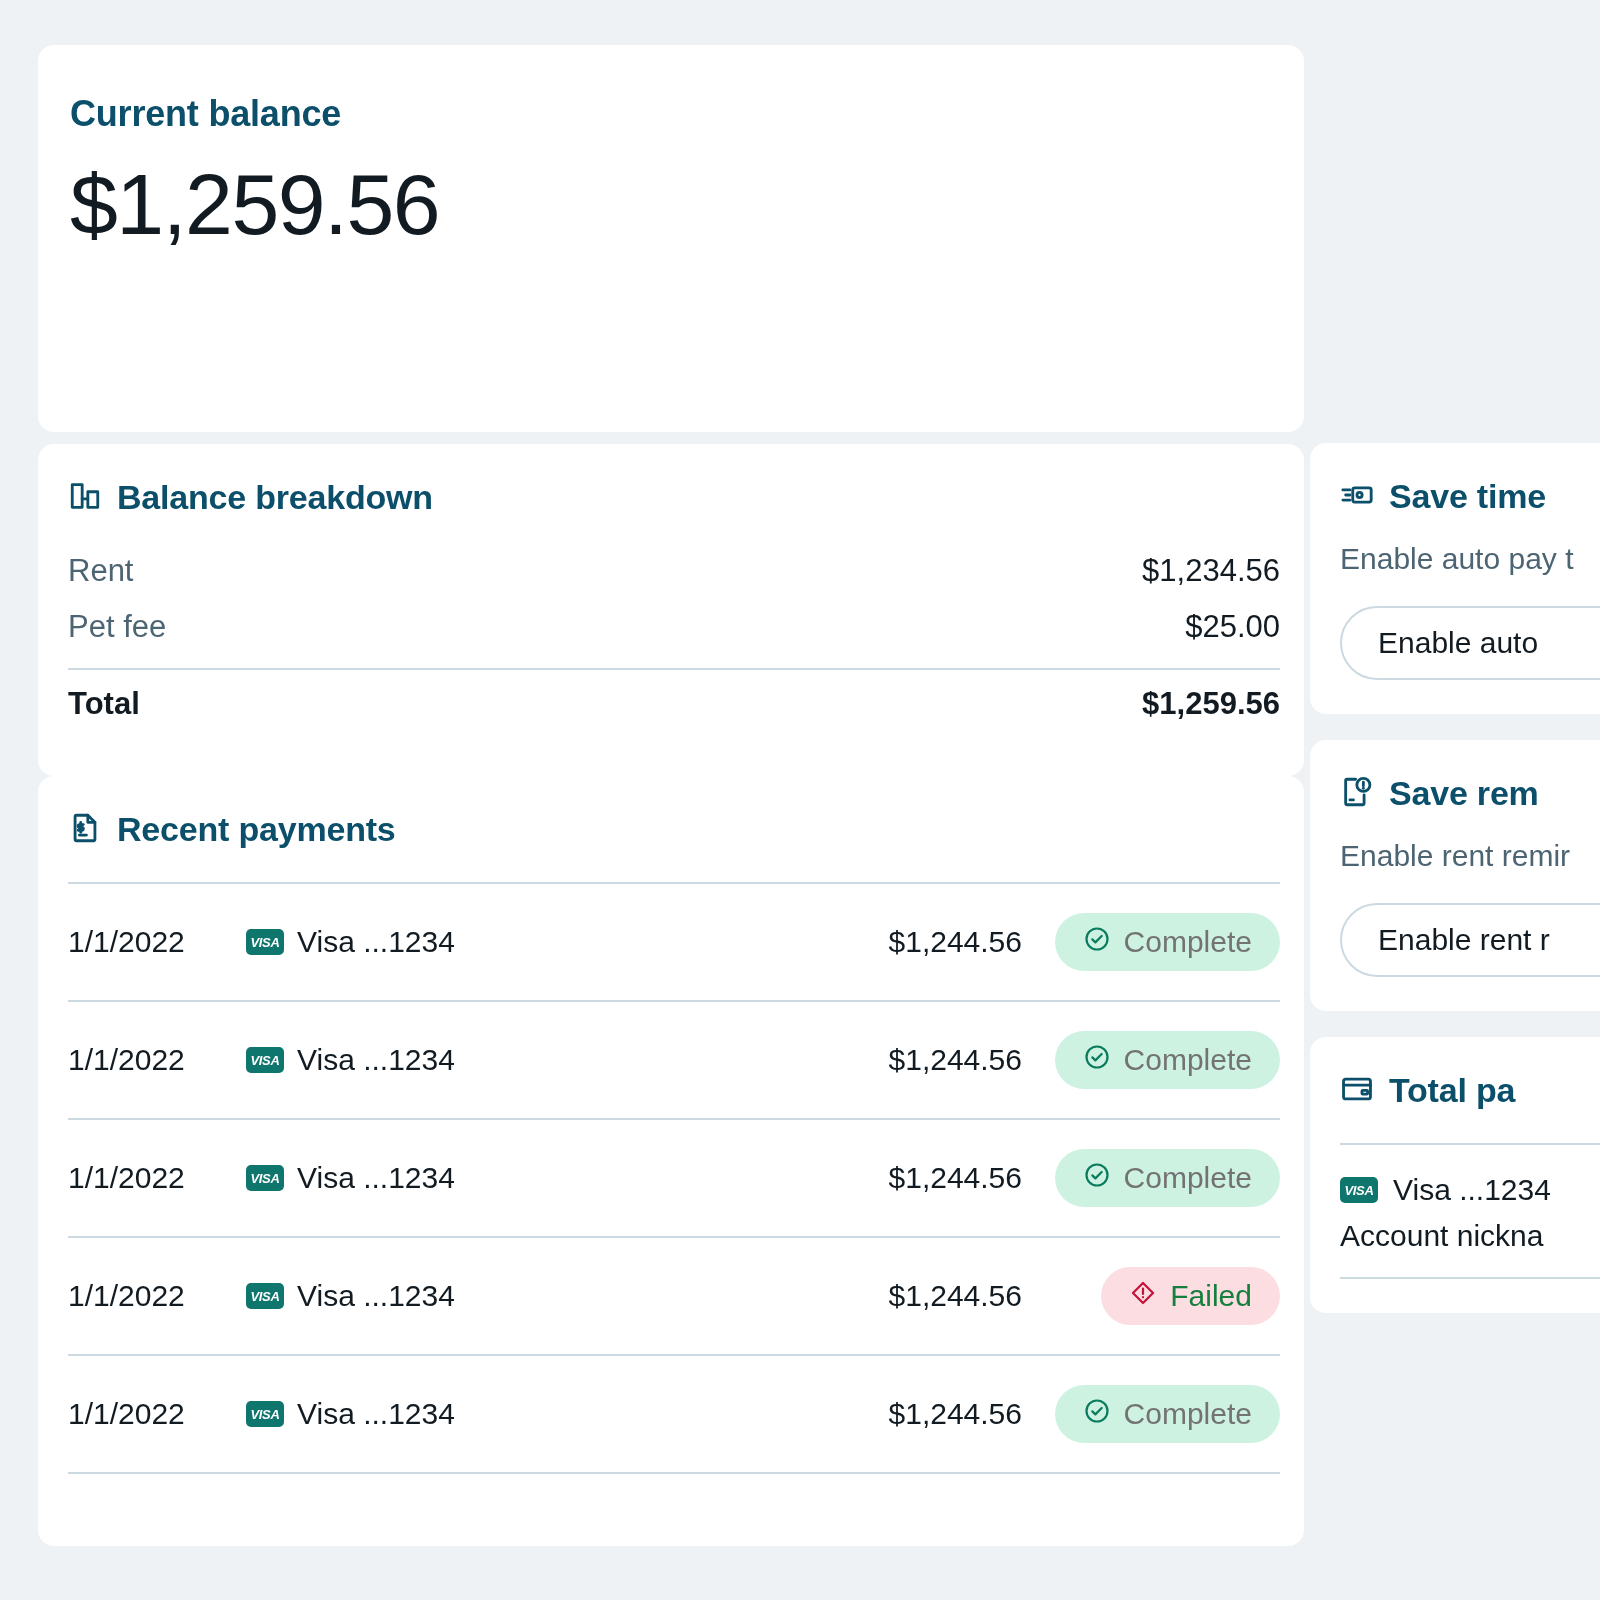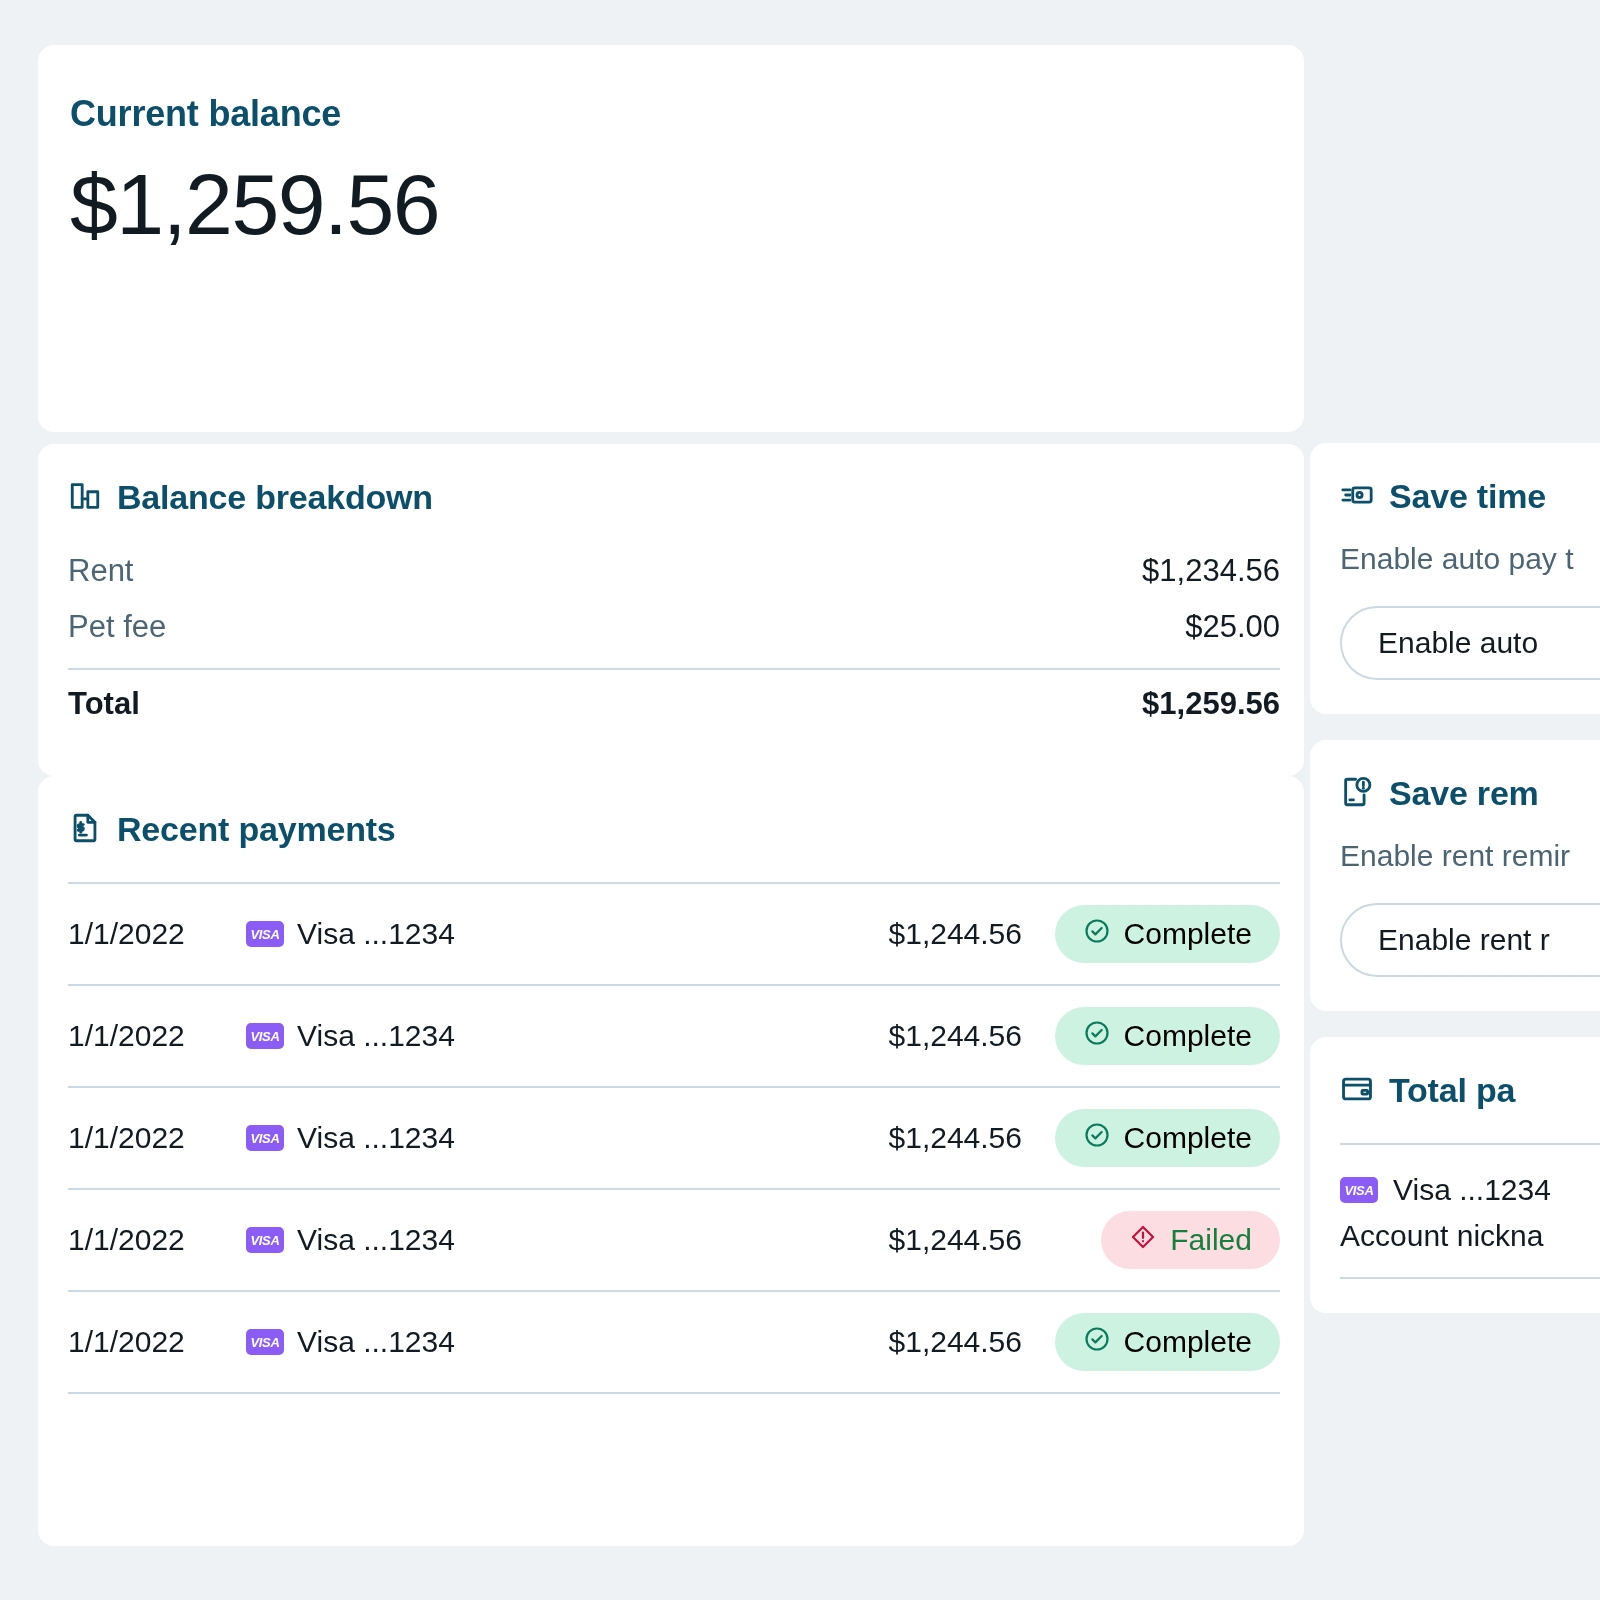--- a/index.html
+++ b/index.html
@@ -144,42 +144,42 @@
   .pay-divider {
     height: 2px;
     background: #ccd9e0;
   }
 
   .pay-head-divider { margin-top: 33px; }
 
   .pay-row {
     display: flex;
     align-items: center;
-    height: 100px;
+    height: 116px;
   }
 
   .pay-date {
     font-size: 30px;
     color: #121b22;
     width: 178px;
     flex: 0 0 auto;
   }
 
   .pay-method {
     display: flex;
     align-items: center;
     gap: 13px;
     flex: 1 1 auto;
   }
 
   .visa-badge {
     width: 38px;
     height: 26px;
     border-radius: 5px;
-    background: #8b5cf6;
+    background: #0f766e;
     color: #ffffff;
     font-size: 13px;
     font-weight: 700;
     font-style: italic;
     letter-spacing: -0.3px;
     display: flex;
     align-items: center;
     justify-content: center;
     flex: 0 0 auto;
   }
@@ -211,21 +211,21 @@
     gap: 13px;
     border-radius: 999px;
     padding: 12px 28px;
     font-size: 30px;
     line-height: 1.12;
     white-space: nowrap;
   }
 
   .badge-complete {
     background: #cdf2e2;
-    color: #000000;
+    color: #737373;
   }
 
   .badge-failed {
     background: #fcdde2;
     color: #15803d;
     text-align: right;
   }
 
   
   .side-card {

